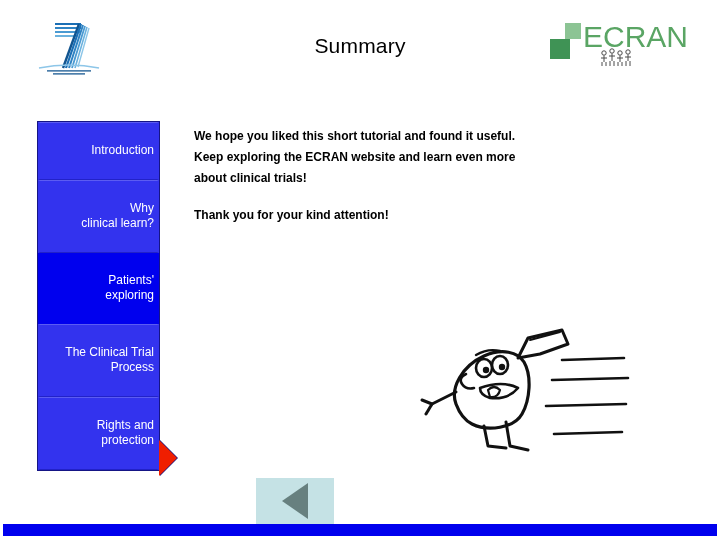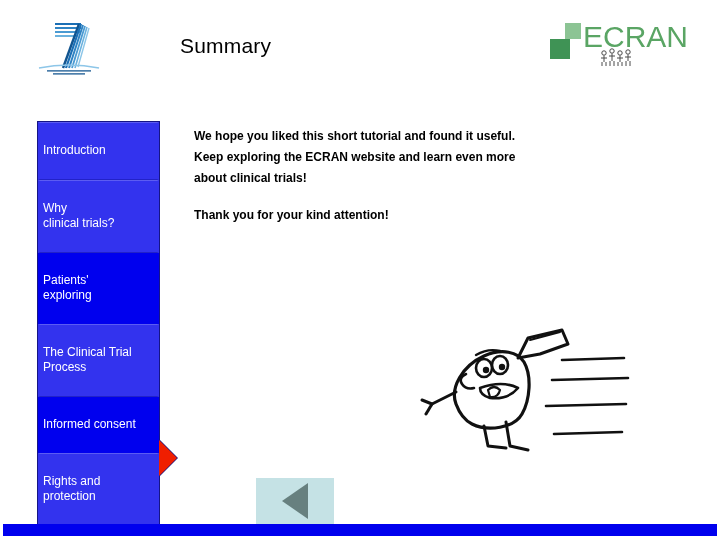--- a/index.html
+++ b/index.html
@@ -33,20 +33,21 @@
     height: 60px;
     text-align: right;
   }
 
   
   #slide-title {
     position: absolute;
     left: 180px;
     top: 34px;
     width: 360px;
+    text-align: center;
     font-size: 21px;
     color: #000000;
     letter-spacing: 0.2px;
     white-space: nowrap;
   }
 
   
   #sidebar {
     position: absolute;
     left: 37px;
@@ -55,21 +56,21 @@
     border: 1px solid #151585;
     box-sizing: border-box;
     background: #0000ee;
   }
   .nav-item {
     position: relative;
     box-sizing: border-box;
     color: #ffffff;
     font-size: 12px;
     line-height: 15px;
-    text-align: left;
+    text-align: right;
     padding: 5px 3px 6px 3px;
     border-left: 2px solid transparent;
     border-right: 2px solid transparent;
     white-space: pre-line;
   }
   .nav-item.light {
     background: #3333ee;
     border-top: 1px solid #5c5cf2;
     border-bottom: 1px solid #2222c8;
   }
@@ -193,32 +194,29 @@
 </div>
 
 <div id="slide-title">Summary</div>
 
 <div id="sidebar">
   <div class="nav-item light">
     <span class="nav-label">Introduction</span>
   </div>
   <div class="nav-item light">
     <span class="nav-label">Why
-clinical trials?</span>
+clinical learn?</span>
   </div>
   <div class="nav-item dark">
     <span class="nav-label">Patients'
 exploring</span>
   </div>
   <div class="nav-item light">
     <span class="nav-label">The Clinical Trial
 Process</span>
-  </div>
-  <div class="nav-item dark">
-    <span class="nav-label">Informed consent</span>
   </div>
   <div class="nav-item light">
     <span class="nav-label">Rights and
 protection</span>
   </div>
 
 </div>
 <div id="current-pointer"></div>
 
 <div id="content">

